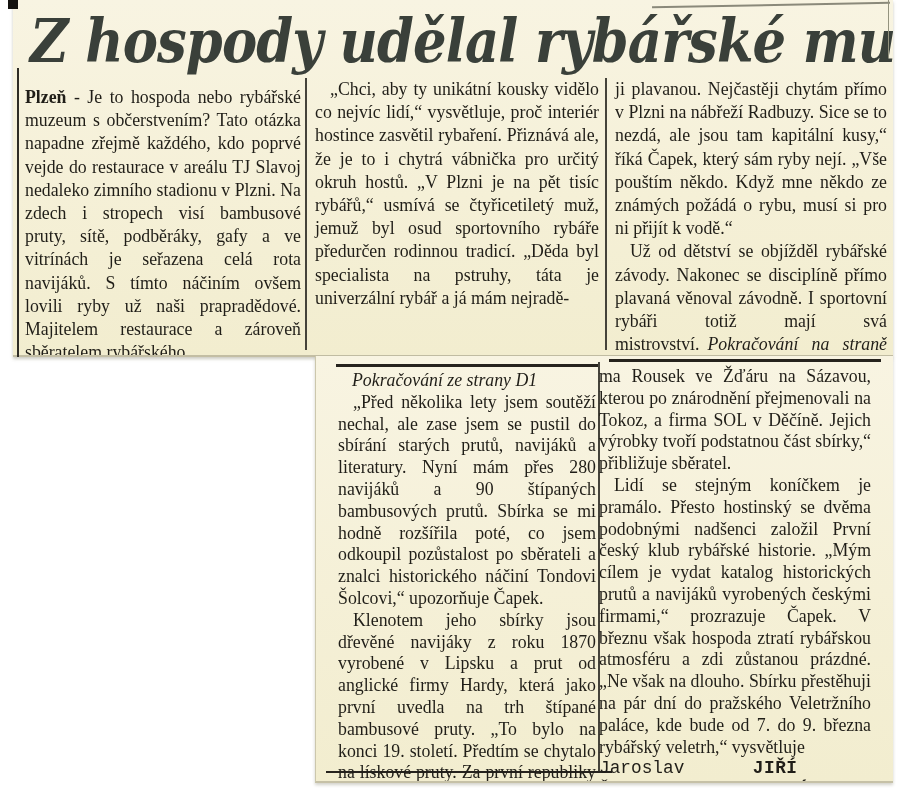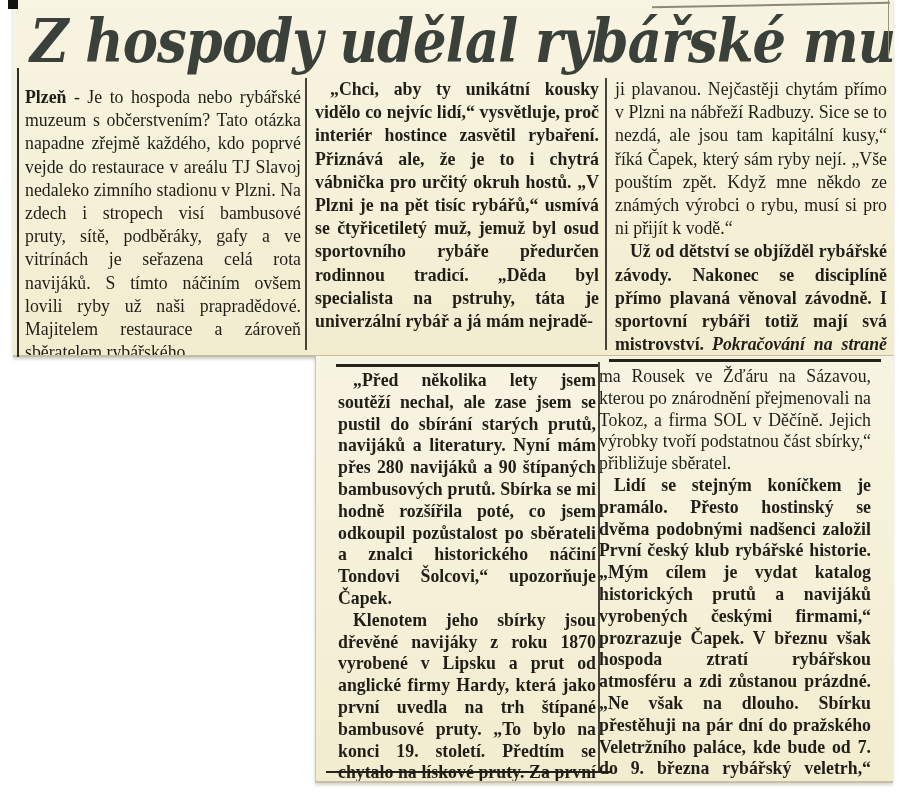--- a/index.html
+++ b/index.html
@@ -44,21 +44,21 @@
     position:absolute;
     font-size:17.8px;
     line-height:23.2px;
     color:#201e18;
     text-align:justify;
     text-justify:inter-word;
   }
   .col-1 { left:12px;  top:78px; width:276px;margin-top:8px; }
   .col-2 { left:302px; top:78px; width:284px; }
   .col-3 { left:602px; top:78px; width:272px; }
-  .body-text p.indent { text-indent:15px;font-weight:bold; }
+  .body-text p.indent { text-indent:15px; }
   .lead-word { font-weight:bold; }
 
   .vrule { position:absolute; width:2px; background:#45433a; }
   .vrule-t1 { left:292px; top:78px; height:272px; }
   .vrule-t2 { left:592px; top:78px; height:272px; }
   .vrule-b  { left:282px; top:6px;  height:410px; }
 
   .hrule { position:absolute; height:2.5px; background:#26231d; }
   .hrule-bl-top { left:20px;  top:8px;   width:262px; }
   .hrule-br-top { left:293px; top:3px;   width:272px; }
@@ -93,32 +93,33 @@
 
     <div class="vrule vrule-t1"></div>
 
     <div class="body-text col-2">
       <p class="indent">„Chci, aby ty unikátní kousky vidělo co nejvíc lidí,“ vysvětluje, proč interiér hostince zasvětil rybaření. Přiznává ale, že je to i chytrá vábnička pro určitý okruh hostů. „V Plzni je na pět tisíc rybářů,“ usmívá se čtyřicetiletý muž, jemuž byl osud sportovního rybáře předurčen rodinnou tradicí. „Děda byl specialista na pstruhy, táta je univerzální rybář a já mám nejradě-</p>
     </div>
 
     <div class="vrule vrule-t2"></div>
 
     <div class="body-text col-3">
-      <p>ji plavanou. Nejčastěji chytám přímo v Plzni na nábřeží Radbuzy. Sice se to nezdá, ale jsou tam kapitální kusy,“ říká Čapek, který sám ryby nejí. „Vše pouštím zpět. Když mne někdo ze známých výrobci o rybu, musí si pro ni přijít k vodě.“</p>
+      <p>ji plavanou. Nejčastěji chytám přímo v Plzni na nábřeží Radbuzy. Sice se to nezdá, ale jsou tam kapitální kusy,“ říká Čapek, který sám ryby nejí. „Vše pouštím někdo. Když mne někdo ze známých požádá o rybu, musí si pro ni přijít k vodě.“</p>
       <p class="indent"><span>Už od dětství se objížděl rybářské závody. Nakonec se disciplíně přímo plavaná věnoval závodně. I sportovní rybáři totiž mají svá mistrovství.</span><em class="cont-note">Pokračování na straně D2</em></p>
     </div>
   </div>
 
   <div class="clip clip-bottom">
     <div class="hrule hrule-bl-top"></div>
     <div class="hrule hrule-br-top"></div>
     <div class="vrule vrule-b"></div>
     <div class="hrule hrule-bl-bot"></div>
 
     <div class="body-text bcol bcol-left">
+      <p class="cont-heading">Pokračování ze strany D1</p>
       <p class="indent">„Před několika lety jsem soutěží nechal, ale zase jsem se pustil do sbírání starých prutů, navijáků a literatury. Nyní mám přes 280 navijáků a 90 štípaných bambusových prutů. Sbírka se mi hodně rozšířila poté, co jsem odkoupil pozůstalost po sběrateli a znalci historického náčiní Tondovi Šolcovi,“ upozorňuje Čapek.</p>
       <p class="indent">Klenotem jeho sbírky jsou dřevěné navijáky z roku 1870 vyrobené v Lipsku a prut od anglické firmy Hardy, která jako první uvedla na trh štípané bambusové pruty. „To bylo na konci 19. století. Předtím se chytalo na lískové pruty. Za první republiky byly v Čechách největšími a nejznámějšími výrobci prutů fir-</p>
     </div>
 
     <div class="body-text bcol bcol-right">
       <p>ma Rousek ve Žďáru na Sázavou, kterou po znárodnění přejmenovali na Tokoz, a firma SOL v Děčíně. Jejich výrobky tvoří podstatnou část sbírky,“ přibližuje sběratel.</p>
       <p class="indent">Lidí se stejným koníčkem je pramálo. Přesto hostinský se dvěma podobnými nadšenci založil První český klub rybářské historie. „Mým cílem je vydat katalog historických prutů a navijáků vyrobených českými firmami,“ prozrazuje Čapek. V březnu však hospoda ztratí rybářskou atmosféru a zdi zůstanou prázdné. „Ne však na dlouho. Sbírku přestěhuji na pár dní do pražského Veletržního paláce, kde bude od 7. do 9. března rybářský veletrh,“ vysvětluje</p>
       <div class="last-line">
         <span>Jaroslav Čapek.</span>
         <span class="byline">JIŘÍ PIRNÍK</span>

